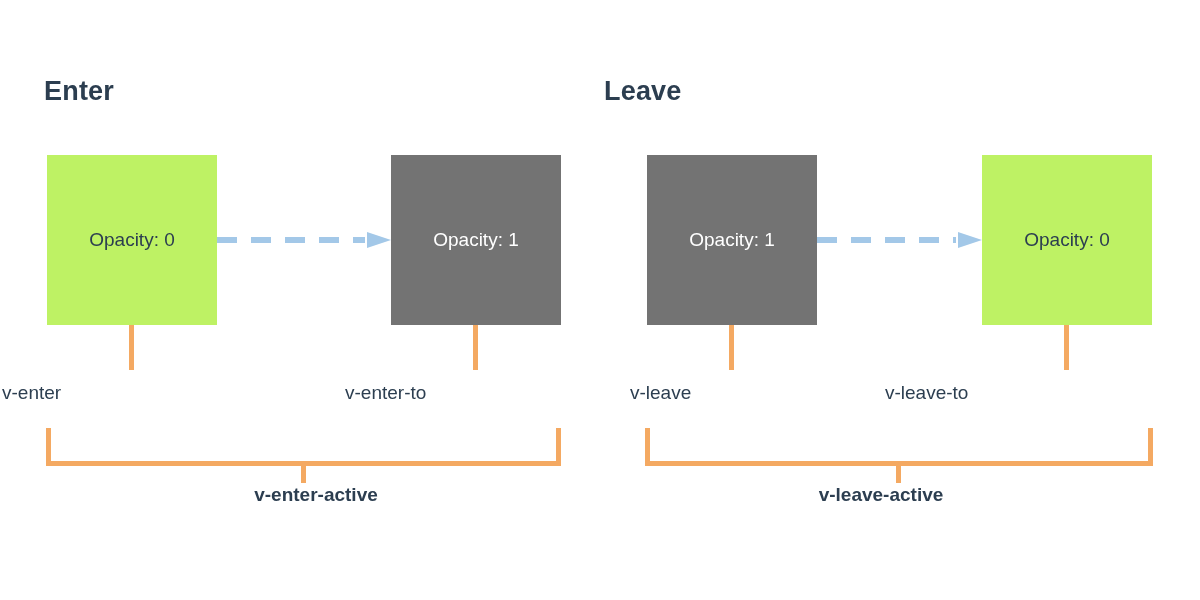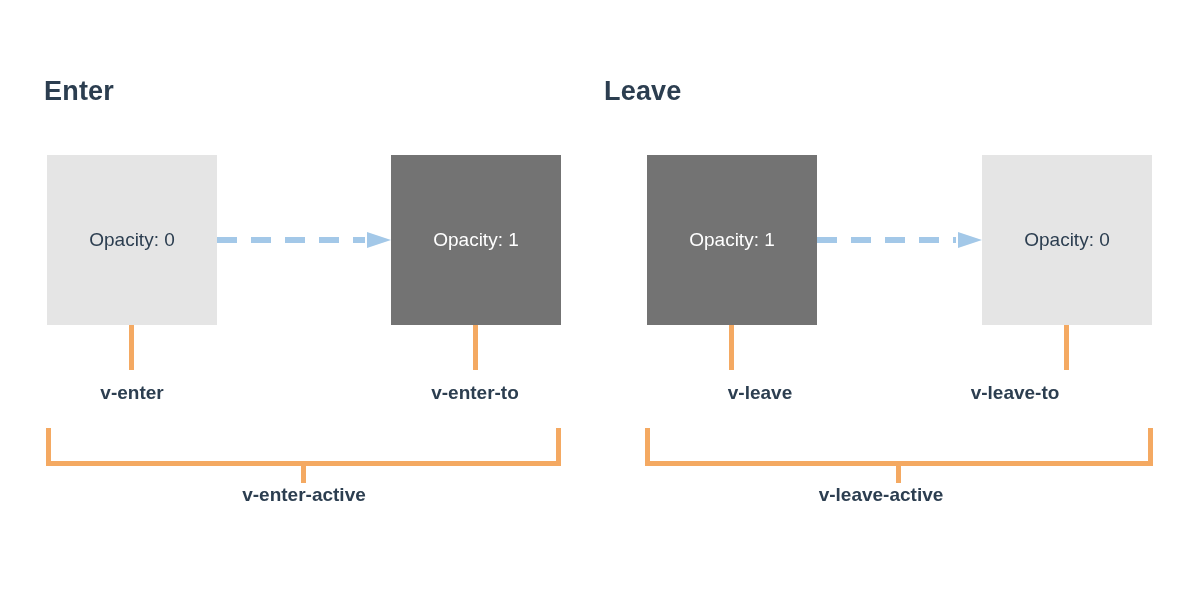--- a/index.html
+++ b/index.html
@@ -39,21 +39,21 @@
     width: 170px;
     height: 170px;
     top: 155px;
     display: flex;
     align-items: center;
     justify-content: center;
     font-size: 19px;
     font-weight: normal;
   }
   .box-faded {
-    background: #e5e5e5;
+    background: #bef264;
     color: #2c3e50;
   }
   .box-solid {
     background: #737373;
     color: #ffffff;
   }
   #box-enter-from { left: 47px; }
   #box-enter-to   { left: 391px; }
   #box-leave-from { left: 647px; }
   #box-leave-to   { left: 982px; }
@@ -99,23 +99,22 @@
   #stem-enter-from { left: 129px; }
   #stem-enter-to   { left: 473px; }
   #stem-leave-from { left: 729px; }
   #stem-leave-to   { left: 1064px; }
 
   
   .class-label {
     position: absolute;
     top: 382px;
     width: 260px;
-    text-align: center;
     font-size: 19px;
-    font-weight: bold;
+    font-weight: normal;
     color: #2c3e50;
   }
   #label-v-enter    { left: 2px; }
   #label-v-enter-to { left: 345px; }
   #label-v-leave    { left: 630px; }
   #label-v-leave-to { left: 885px; }
 
   
   .bracket {
     position: absolute;
@@ -141,21 +140,21 @@
 
   .active-label {
     position: absolute;
     top: 484px;
     width: 520px;
     text-align: center;
     font-size: 19px;
     font-weight: bold;
     color: #2c3e50;
   }
-  #label-v-enter-active { left: 44px; }
+  #label-v-enter-active { left: 56px; }
   #label-v-leave-active { left: 621px; }
 </style>
 </head>
 <body>
 
 <div id="canvas">
 
   <div class="section-title" id="title-enter">Enter</div>
 
   <div class="state-box box-faded" id="box-enter-from">

